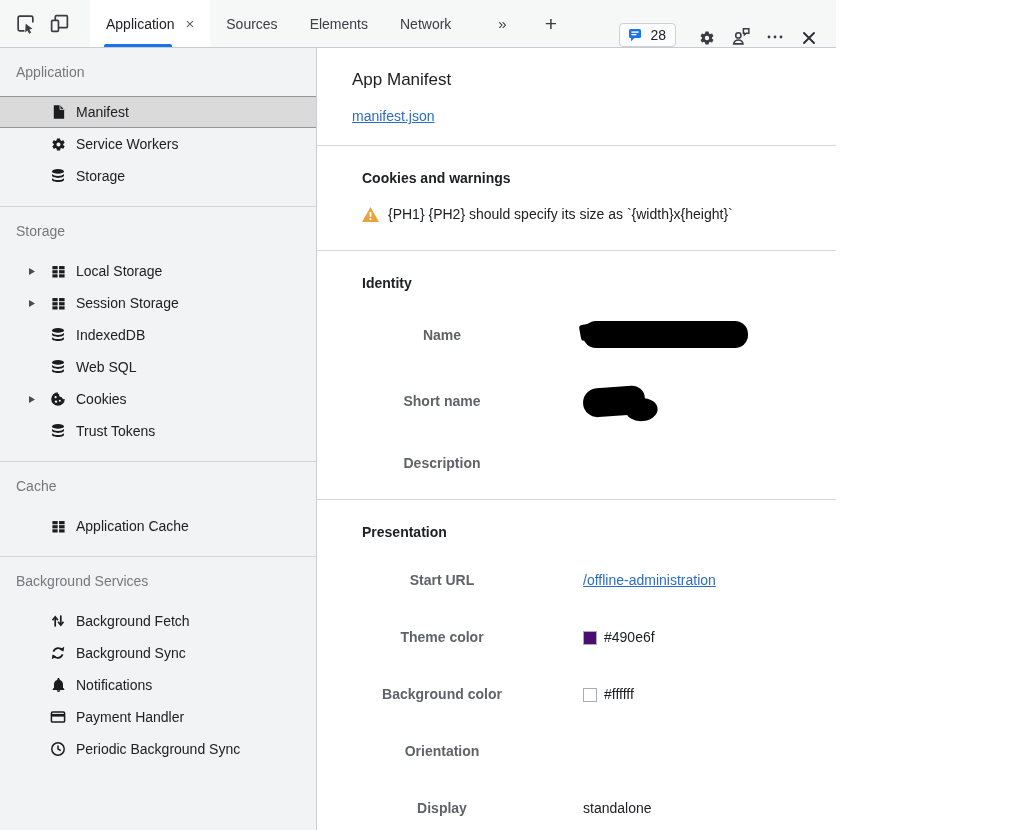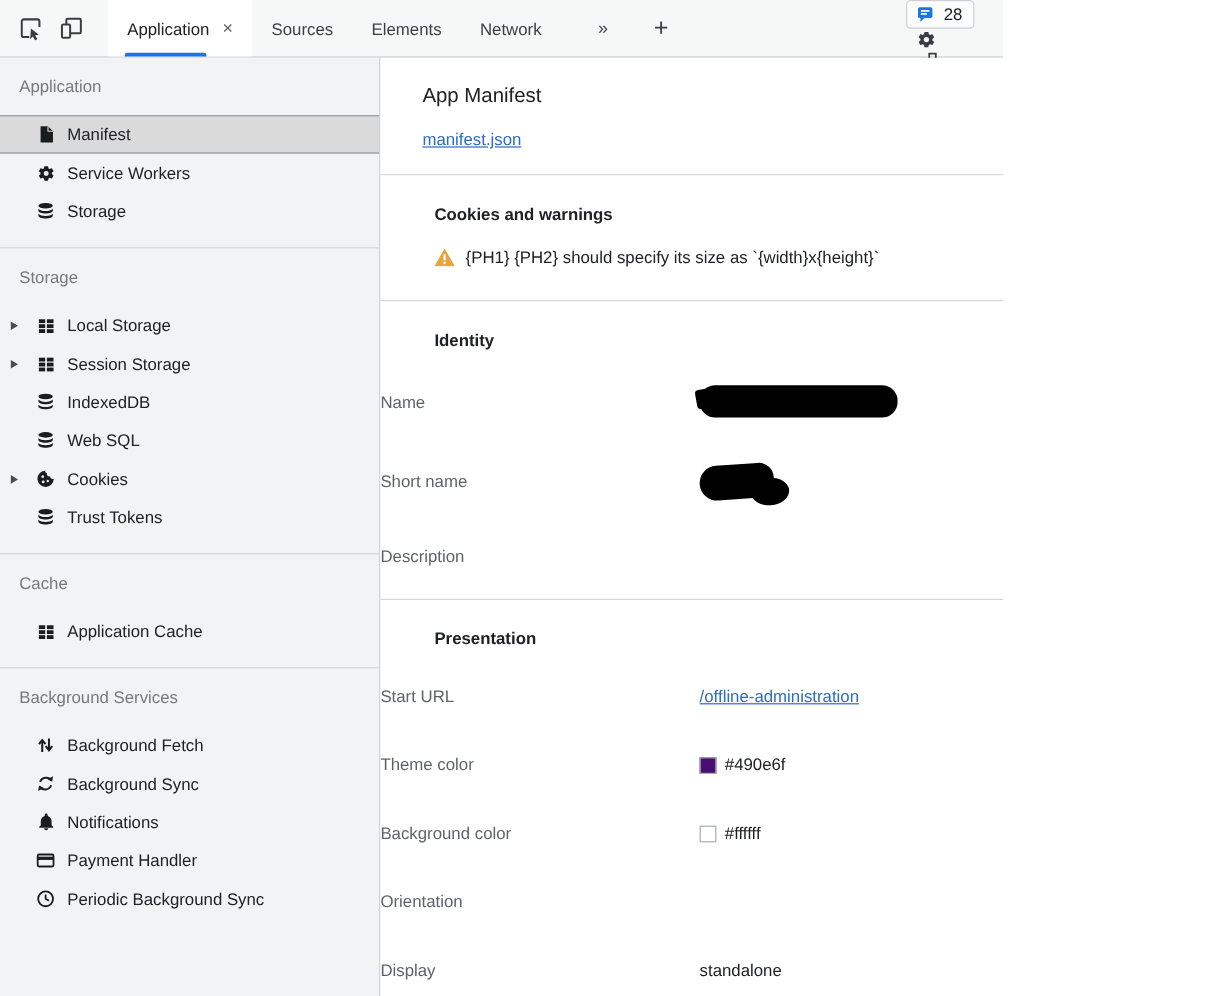--- a/index.html
+++ b/index.html
@@ -32,40 +32,40 @@
     position:absolute; left:14px; right:38px; bottom:0; height:3px;
     background:#1a73e8; border-radius:2px 2px 0 0;
   }
   .tab-close { margin-left:11px; color:#5f6368; font-size:15px; line-height:1; cursor:pointer; }
   .tab-overflow, .tab-new {
     display:flex; align-items:center; padding:0 15px; color:#3c4043; cursor:pointer;
   }
   .tab-overflow { font-size:15px; letter-spacing:-2px; margin-left:16px; }
   .tab-new { font-size:21px; font-weight:300; margin-left:10px; }
   .toolbar-spacer { flex:1; }
-  .tb-right { display:flex; align-items:flex-start; padding-right:10px;flex-direction:column; }
+  .tb-right { display:flex; align-items:flex-end; padding-right:10px; }
   .issues-badge {
     display:flex; align-items:center; gap:7px;
     border:1px solid #cdd1d5; background:#fbfcfc; border-radius:4px;
     padding:3px 9px 3px 7px; margin-right:14px; cursor:pointer; color:#202124;
   }
 
   
   .content { flex:1; display:flex; overflow:hidden; }
 
   
   .sidebar {
     width:317px; min-width:317px; background:#f2f3f4;
     border-right:1px solid #c9ccd0; overflow:hidden;
   }
   .side-section { border-bottom:1px solid #d4d6d8; padding-bottom:14px; }
   .side-section:last-child { border-bottom:none; }
   .side-header { color:#75797d; padding:15px 0 15px 16px; line-height:18px; }
   .side-item {
-    height:32px; display:flex; align-items:center; padding-left:8px; cursor:pointer;
+    height:32px; display:flex; align-items:center; padding-left:28px; cursor:pointer;
   }
   .side-item.selected {
     background:#dadada; border-top:1px solid #969696; border-bottom:1px solid #969696;
     height:32px;
   }
   .tw { width:21px; display:flex; align-items:center; }
   .sicon { width:18px; min-width:18px; height:18px; margin-right:9px;
     display:flex; align-items:center; justify-content:center; }
   .side-label { white-space:nowrap; }
 
@@ -73,21 +73,21 @@
   .main { flex:1; background:#fff; overflow:hidden; }
   .main-header { padding:22px 16px 0 35px; }
   .page-title { font-size:17px; font-weight:400; margin:0; }
   .link { color:#2b6cc4; text-decoration:underline; cursor:pointer; }
   .manifest-link { display:inline-block; margin:18px 0 21px 0; }
   .rsection { border-top:1px solid #d7d7d7; padding:24px 0 26px 0; }
   .rheading { font-weight:700; font-size:14px; margin:0 0 0 45px; }
   .warn-row { display:flex; align-items:flex-end; gap:9px; margin:20px 0 2px 45px; }
   .frow { display:flex; align-items:center; min-height:20px; margin-top:37px; }
   .frow.first { margin-top:30px; }
-  .flabel { width:250px; min-width:250px; text-align:left; color:#5f6368; }
+  .flabel { width:250px; min-width:250px; text-align:center; color:#5f6368;font-weight:bold; }
   .fvalue { margin-left:16px; display:flex; align-items:flex-end; }
   .swatch {
     width:14px; height:14px; margin-right:7px; border:1px solid #a8adb2; display:inline-block;
   }
   .redact-name {
     width:165px; height:27px; background:#000; border-radius:13px; position:relative;
   }
   .redact-name::before {
     content:""; position:absolute; left:-3px; top:3px; width:16px; height:16px;
     background:#000; border-radius:3px; transform:rotate(-10deg);

